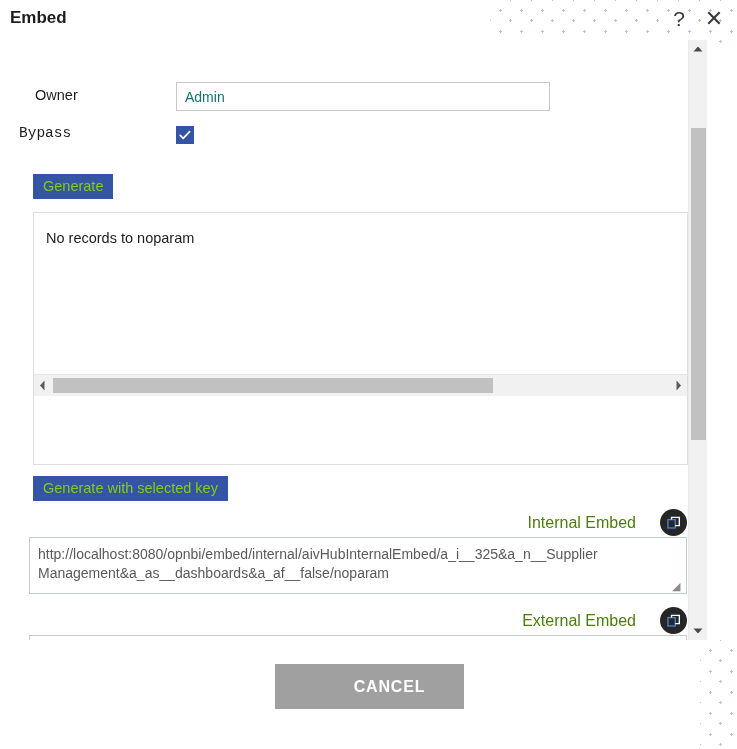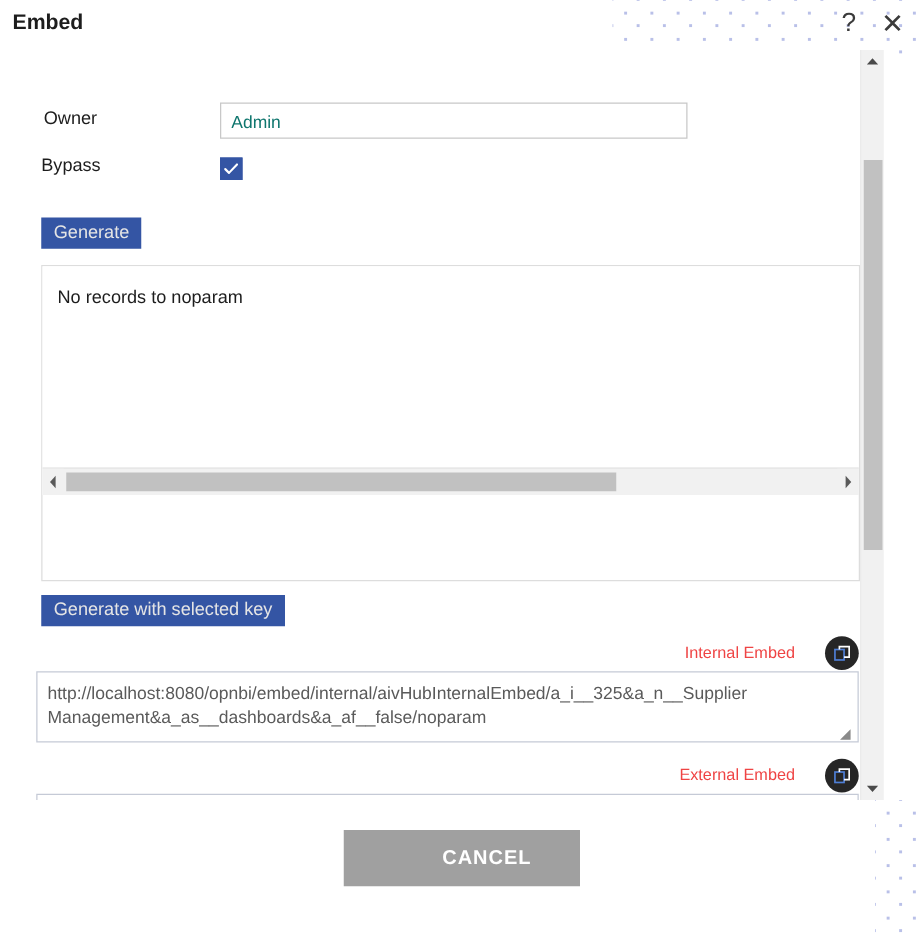--- a/index.html
+++ b/index.html
@@ -75,35 +75,35 @@
   #owner-input  {
     position: absolute; left: 176px; top: 42px;
     width: 374px; height: 29px;
     border: 1px solid #c8c8c8;
     background: #fff;
     font-family: "Liberation Sans", sans-serif;
     font-size: 14px; color: #0f766e;
     padding: 0 8px;
     outline: none;
   }
-  #bypass-label { left: 33px; top: 85px; }
+  #bypass-label { left: 19px; top: 85px; font-family: Liberation Mono, monospace; }
   #bypass-check {
     position: absolute; left: 176px; top: 86px;
     width: 18px; height: 18px;
     background: #3455a4;
     border: 1px solid #3455a4;
     cursor: pointer;
   }
   #bypass-check svg { display: block; }
 
   
   .primary-btn {
     position: absolute;
     background: #3455a4;
-    color: #e5e5e5;
+    color: #84cc16;
     border: none;
     font-family: "Liberation Sans", sans-serif;
     font-size: 14.5px;
     height: 25px;
     line-height: 25px;
     padding: 0 10px;
     cursor: pointer;
     white-space: nowrap;
   }
   #generate-btn { left: 33px; top: 134px; }
@@ -162,21 +162,21 @@
   .hs-thumb {
     position: absolute; left: 19px; top: 3px;
     width: 440px; height: 15px;
     background: #c1c1c1;
     cursor: pointer;
   }
 
   
   .embed-caption {
     position: absolute;
-    font-size: 13px; color: #ef4444;
+    font-size: 16px; color: #4d7c0f;
     text-align: right;
   }
   #internal-caption { right: 64px; top: 474px; }
   #external-caption { right: 64px; top: 572px; }
 
   .copy-btn {
     position: absolute;
     width: 27px; height: 27px;
     border-radius: 50%;
     background: #262626;

